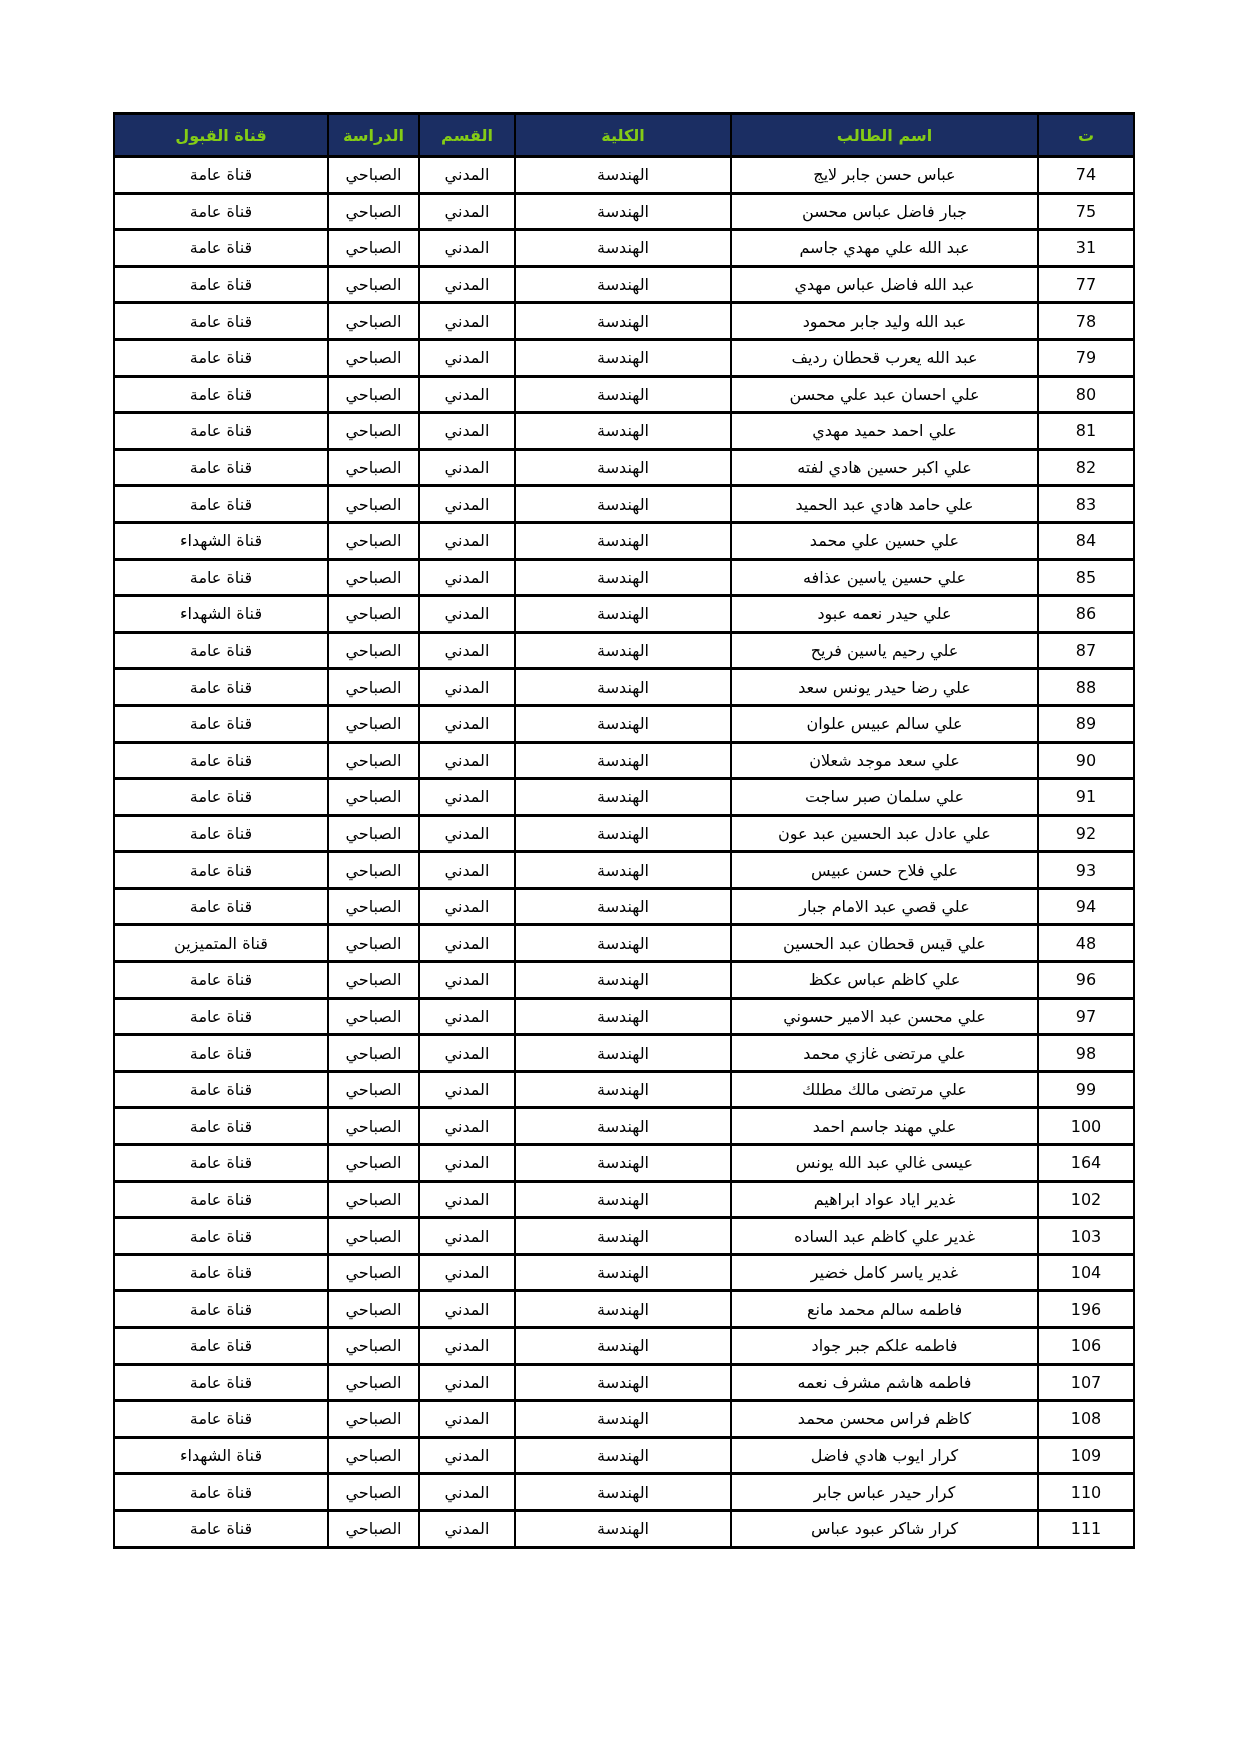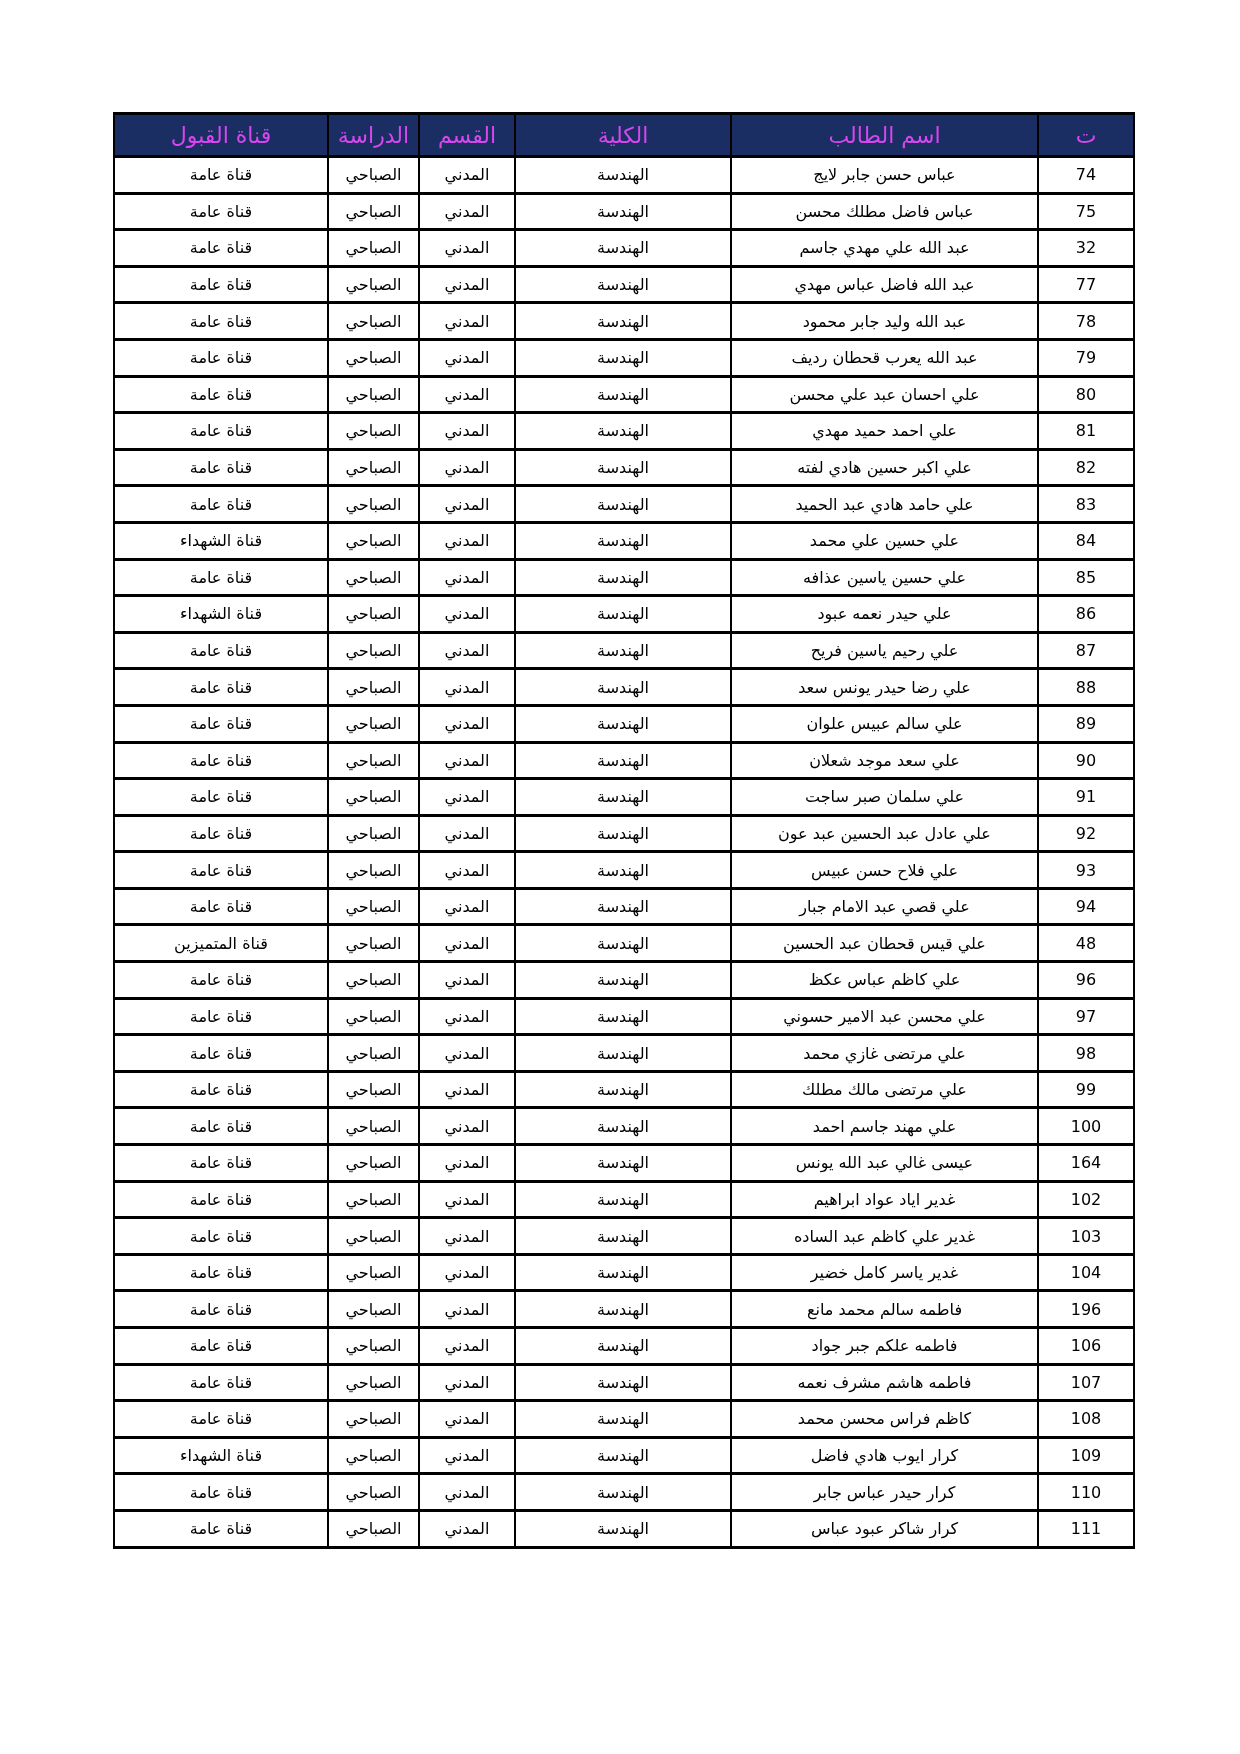--- a/index.html
+++ b/index.html
@@ -29,23 +29,23 @@
     border-top-width: 3px;
     border-bottom-width: 3px;
     text-align: center;
     vertical-align: middle;
     padding: 0 4px;
     overflow: hidden;
     white-space: nowrap;
   }
   table.students thead th {
     height: 40px;
-    color: #d946ef;
-    font-weight: normal;
-    font-size: 22px;
+    color: #84cc16;
+    font-weight: bold;
+    font-size: 16px;
   }
   table.students tbody td {
     height: 33.6px;
     background: #ffffff;
     color: #000000;
     font-size: 16px;
   }
   td.c-no { font-size: 18px; }
   
   col.w-no      { width: 96px; }
@@ -82,28 +82,28 @@
         <tr>
     <td class="c-no">74</td>
     <td class="c-name">عباس حسن جابر لايج</td>
     <td class="c-college">الهندسة</td>
     <td class="c-dept">المدني</td>
     <td class="c-study">الصباحي</td>
     <td class="c-channel">قناة عامة</td>
   </tr>
         <tr>
     <td class="c-no">75</td>
-    <td class="c-name">عباس فاضل مطلك محسن</td>
-    <td class="c-college">الهندسة</td>
-    <td class="c-dept">المدني</td>
-    <td class="c-study">الصباحي</td>
-    <td class="c-channel">قناة عامة</td>
-  </tr>
-        <tr>
-    <td class="c-no">32</td>
+    <td class="c-name">جبار فاضل عباس محسن</td>
+    <td class="c-college">الهندسة</td>
+    <td class="c-dept">المدني</td>
+    <td class="c-study">الصباحي</td>
+    <td class="c-channel">قناة عامة</td>
+  </tr>
+        <tr>
+    <td class="c-no">31</td>
     <td class="c-name">عبد الله علي مهدي جاسم</td>
     <td class="c-college">الهندسة</td>
     <td class="c-dept">المدني</td>
     <td class="c-study">الصباحي</td>
     <td class="c-channel">قناة عامة</td>
   </tr>
         <tr>
     <td class="c-no">77</td>
     <td class="c-name">عبد الله فاضل عباس مهدي</td>
     <td class="c-college">الهندسة</td>

